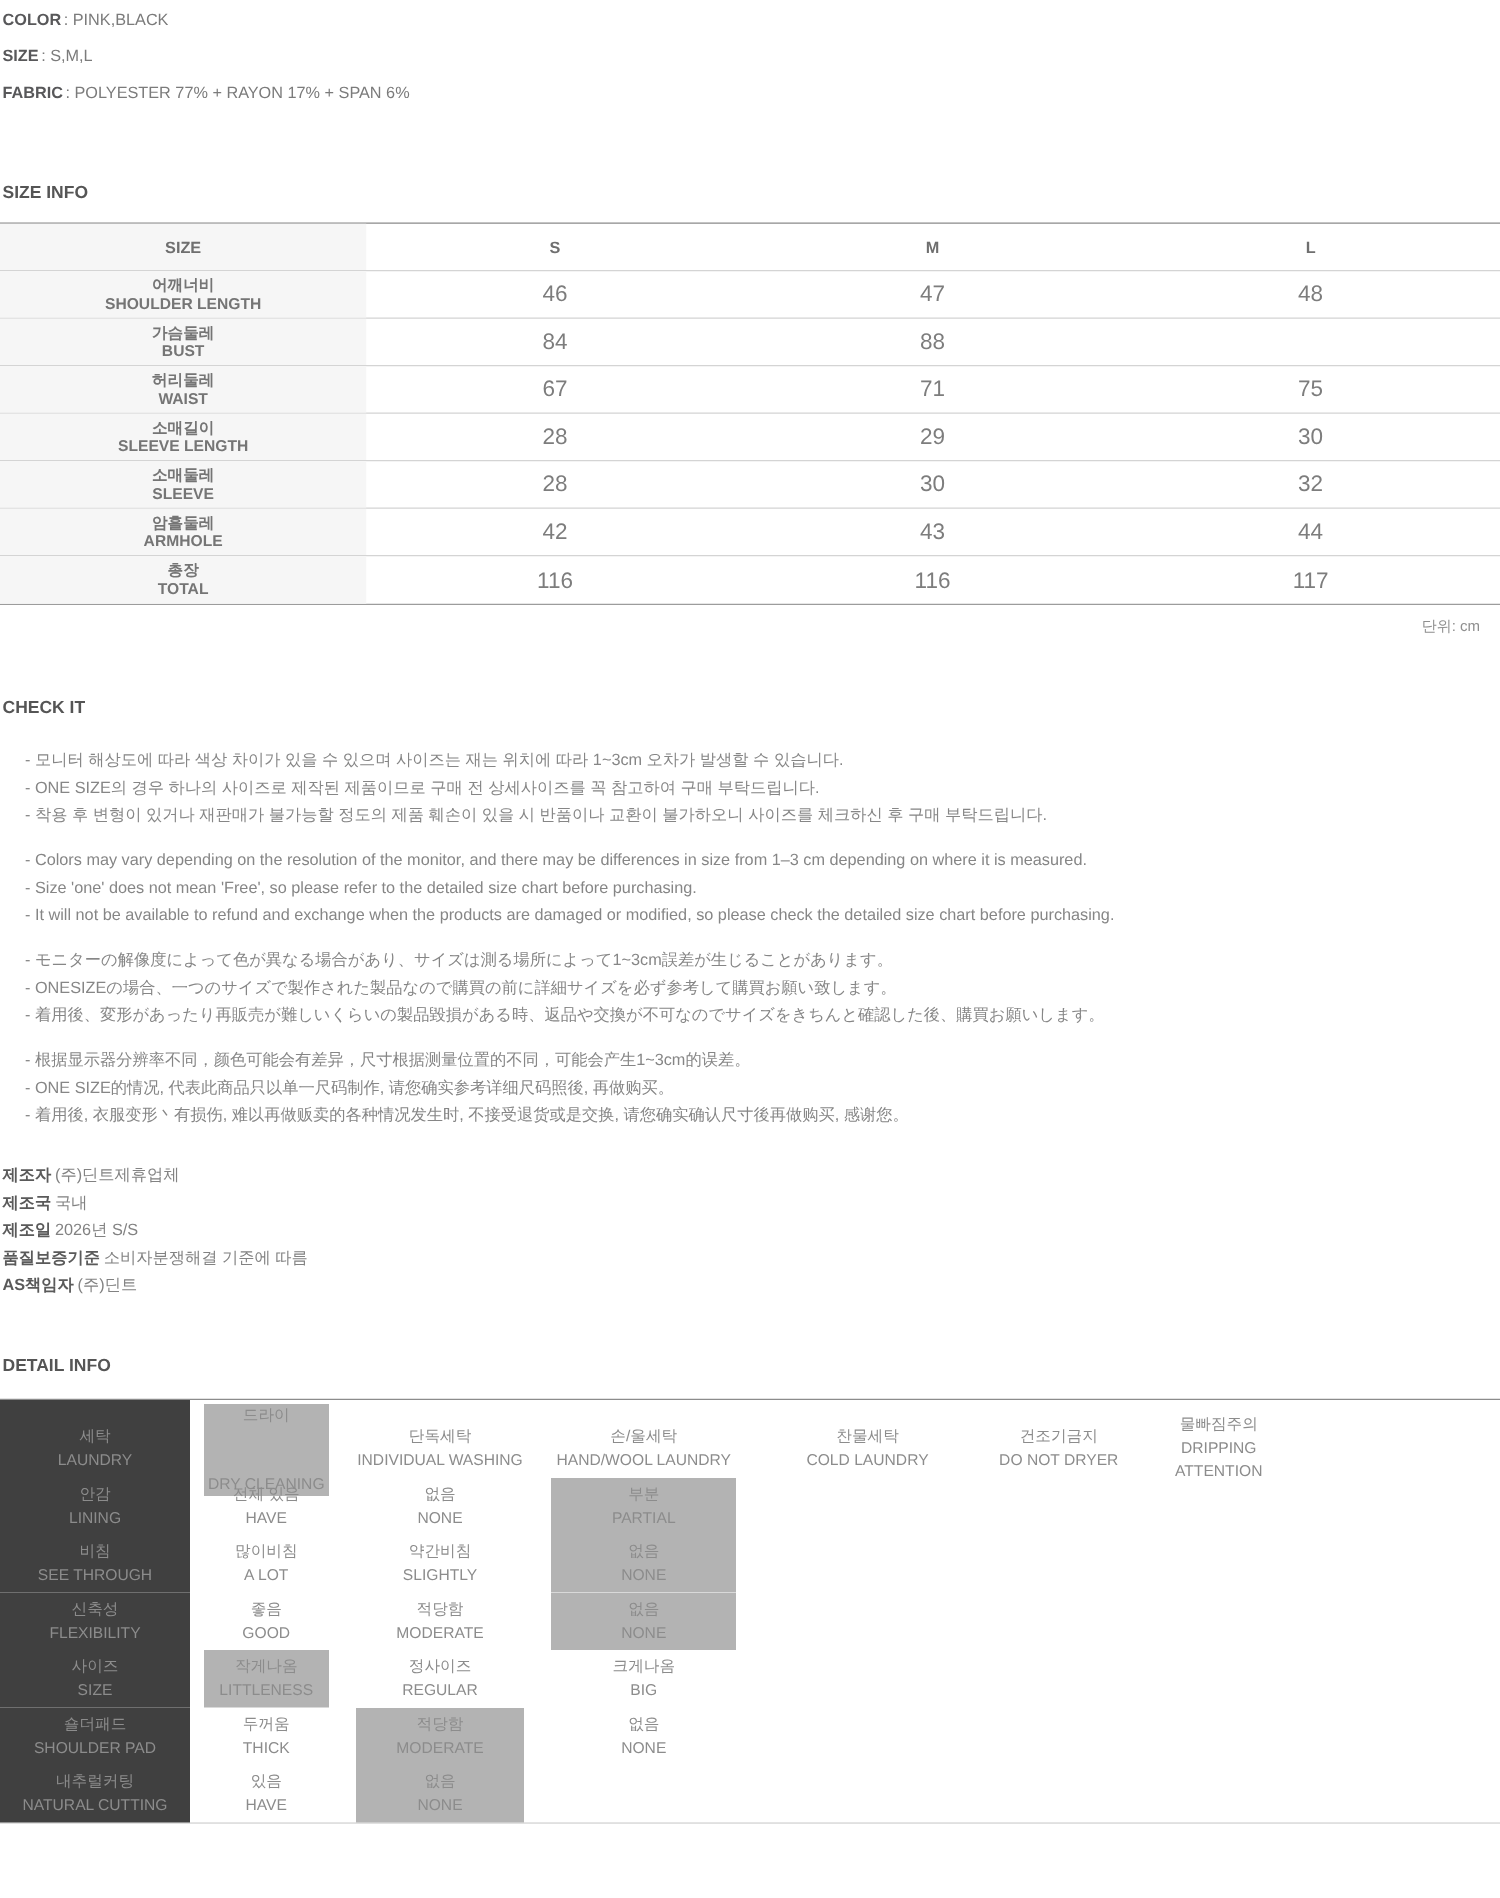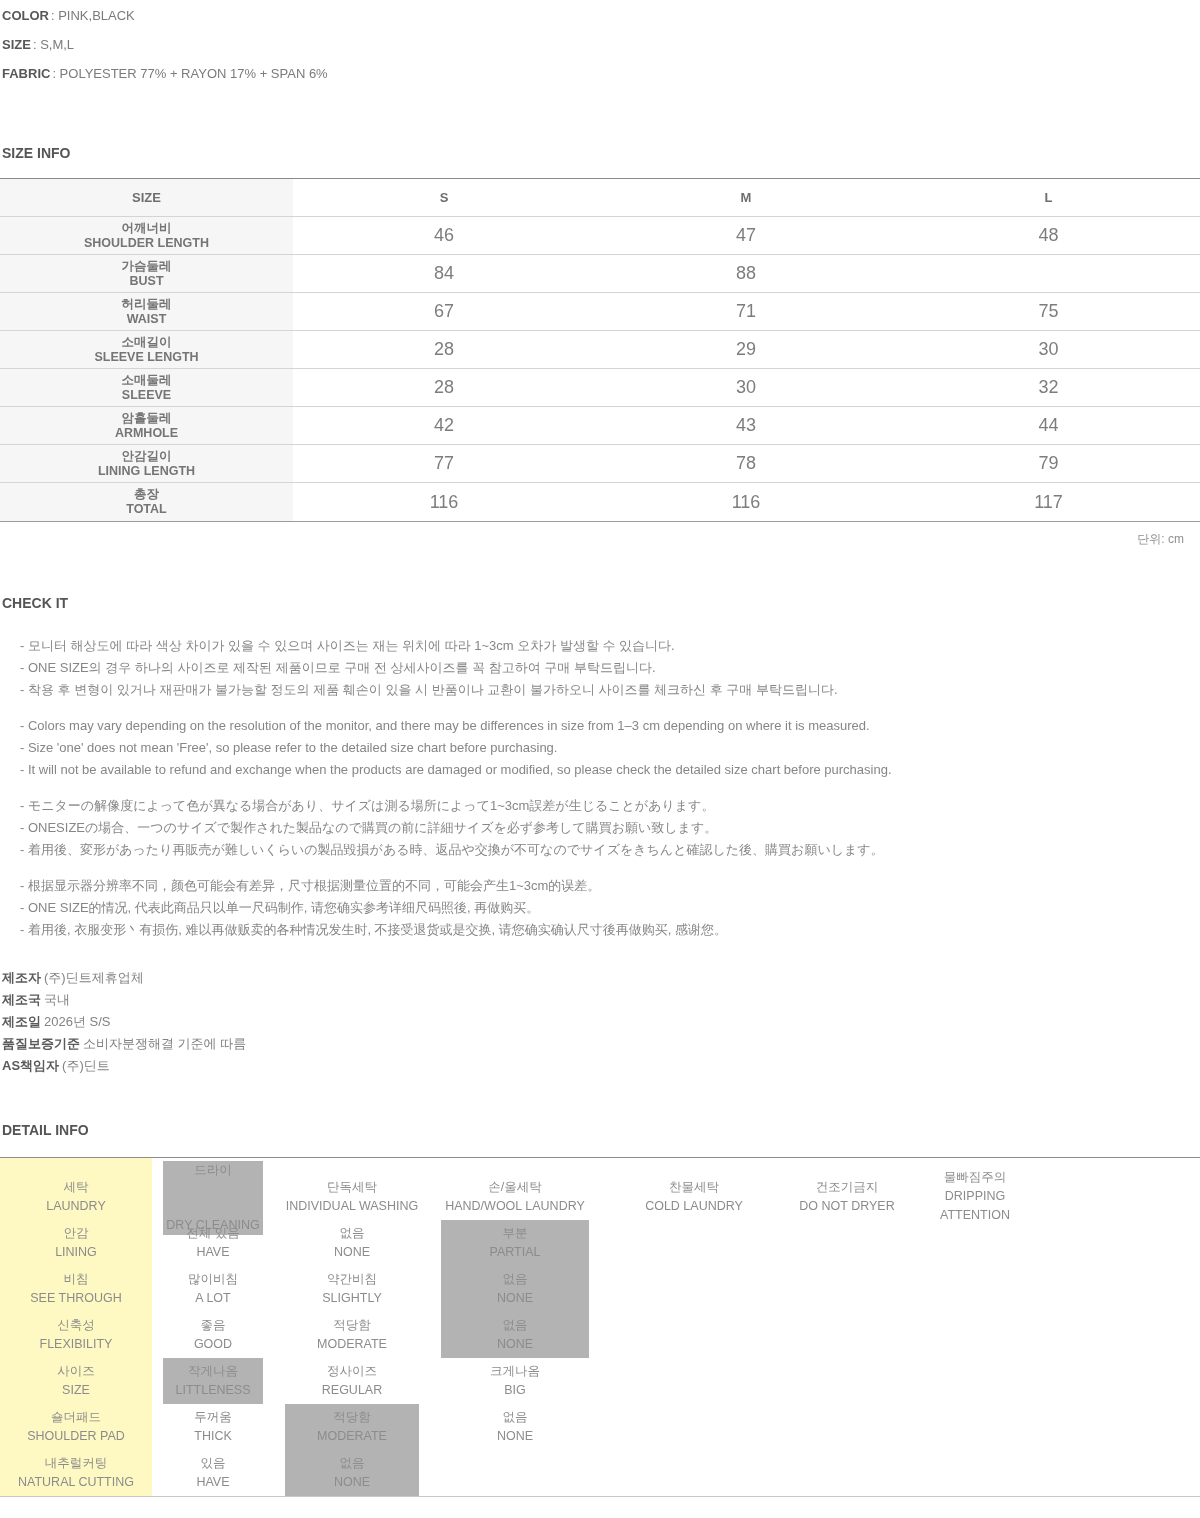--- a/index.html
+++ b/index.html
@@ -44,21 +44,21 @@
   .manufacturer b { color: #5a5a5a; margin-right: 3px; }
 
   
   .detail-table { margin-top: 20px; border-top: 1px solid #8c8c8c; border-bottom: 1px solid #c9c9c9; }
   .detail-row { display: grid; grid-template-columns: 152px 122px 156px 170px 188px 118px 138px 156px; height: 46px; }
   .detail-row.tall { height: 62px; }
   .dcell {
     display: flex; flex-direction: column; align-items: center; justify-content: center;
     text-align: center; font-size: 12.5px; line-height: 19px; color: #8c8c8c; padding: 0 4px;
   }
-  .dcell.dlabel { background: #fef9c3; padding: 0; }
+  .dcell.dlabel { background: #404040; padding: 0; }
   .dcell.hl { background: #b3b3b3; background-clip: content-box; padding: 0 11px; }
   .detail-row.tall .dcell.hl { padding-top: 3px; gap: 36px; }
 </style>
 </head>
 <body>
 
 <div>
 
   <section class="top-info">
     <div class="info-line"><b>COLOR</b><span>: PINK,BLACK</span></div>
@@ -123,29 +123,20 @@
       <div class="size-label">
           <span>암홀둘레</span>
           <span>ARMHOLE</span>
         </div>
       <div class="size-val">42</div>
       <div class="size-val">43</div>
       <div class="size-val">44</div>
     </div>
     <div class="size-row">
       <div class="size-label">
-          <span>안감길이</span>
-          <span>LINING LENGTH</span>
-        </div>
-      <div class="size-val">77</div>
-      <div class="size-val">78</div>
-      <div class="size-val">79</div>
-    </div>
-    <div class="size-row">
-      <div class="size-label">
           <span>총장</span>
           <span>TOTAL</span>
         </div>
       <div class="size-val">116</div>
       <div class="size-val">116</div>
       <div class="size-val">117</div>
     </div>
   </div>
 
   <div class="unit-note">단위: cm</div>

